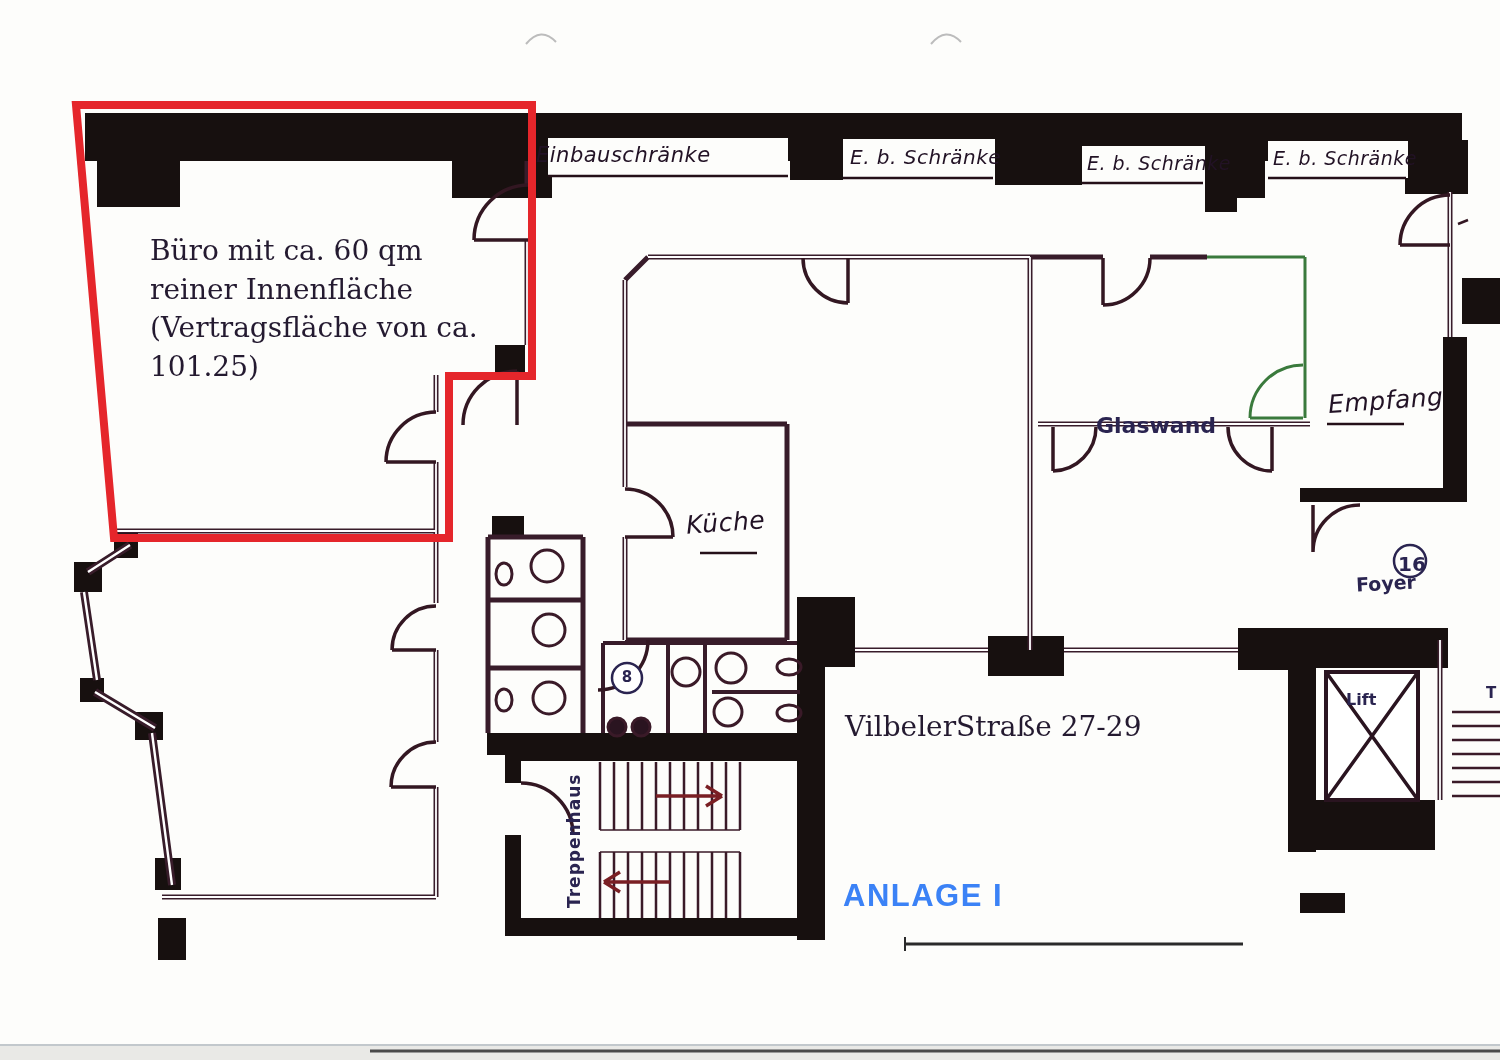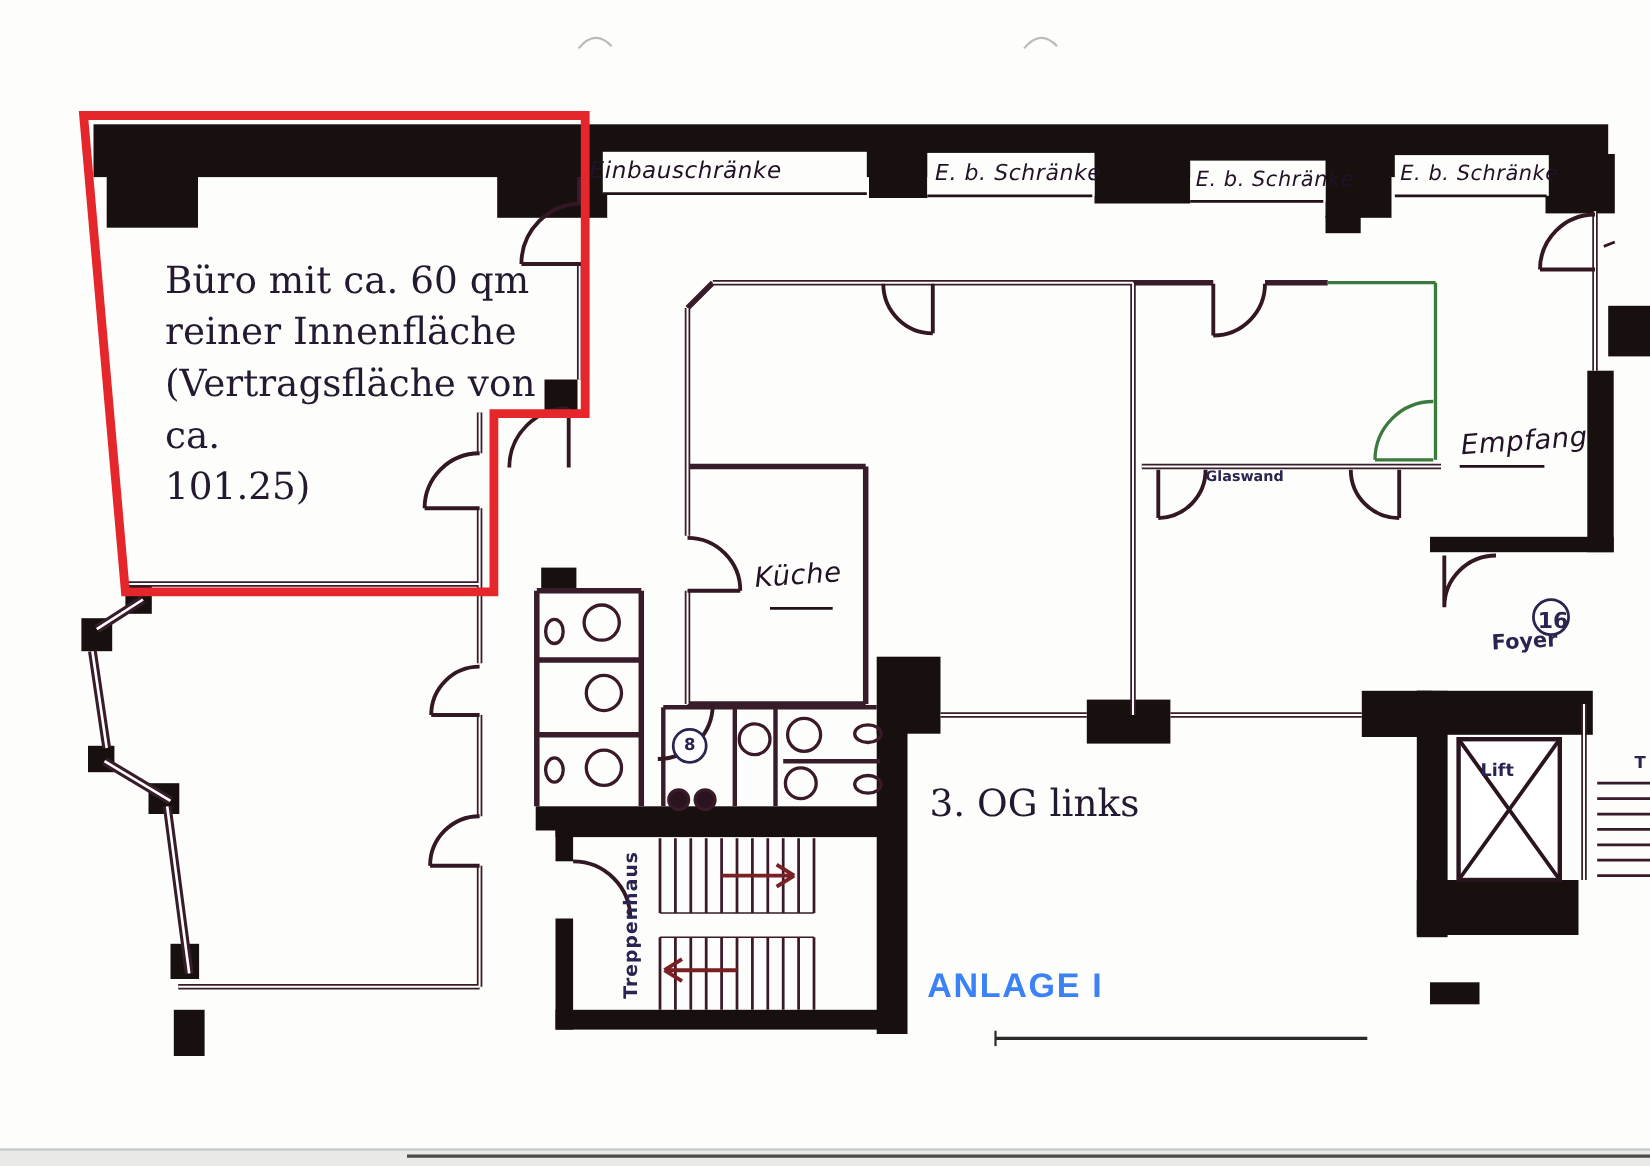--- a/index.html
+++ b/index.html
@@ -1,21 +1,21 @@
 <!DOCTYPE html>
 <html><head>
 <meta charset="utf-8">
 <style>
   html,body{margin:0;padding:0;}
   body{width:1500px;height:1060px;position:relative;background:#fdfdfb;overflow:hidden;
        font-family:"DejaVu Sans",sans-serif;}
   #plan{position:absolute;left:0;top:0;}
   .lbl{position:absolute;color:#241726;}
   .hand{font-family:"DejaVu Sans",sans-serif;font-style:italic;color:#221225;letter-spacing:0.5px;}
-  .serifblock{font-family:"DejaVu Serif",serif;font-size:34px;line-height:1.38;color:#241a30;}
+  .serifblock{font-family:"DejaVu Serif",serif;font-size:28px;line-height:1.38;color:#241a30;}
   .multiline{white-space:pre-line;}
   .navy{font-family:"DejaVu Sans",sans-serif;font-weight:bold;color:#2a2450;}
   .anlage{font-family:"Liberation Sans",sans-serif;font-weight:bold;font-size:31px;
           letter-spacing:1.5px;color:#3b82f6;}
   .rot-m4{transform:rotate(-4deg);}
   .rot-m3{transform:rotate(-3deg);}
   .vert{transform:rotate(-90deg);transform-origin:0 0;}
   .ctr{text-align:center;}
 </style>
 </head>
@@ -190,25 +190,25 @@
 101.25)</div>
 
 <div class="lbl hand" style="left:536px;top:143px;font-size:21px;">Einbauschränke</div>
 <div class="lbl hand" style="left:850px;top:145px;font-size:20px;">E. b. Schränke</div>
 <div class="lbl hand" style="left:1087px;top:152px;font-size:19px;">E. b. Schränke</div>
 <div class="lbl hand" style="left:1273px;top:147px;font-size:19px;">E. b. Schränke</div>
 
 <div class="lbl hand rot-m4" style="left:686px;top:508px;font-size:25px;">Küche</div>
 <div class="lbl hand rot-m4" style="left:1328px;top:386px;font-size:25px;">Empfang</div>
 
-<div class="lbl navy" style="left:1096px;top:426px;font-size:13px;">Glaswand</div>
+<div class="lbl navy" style="left:1096px;top:413px;font-size:22px;">Glaswand</div>
 <div class="lbl navy rot-m3" style="left:1356px;top:572px;font-size:19px;">Foyer</div>
 <div class="lbl navy ctr" style="left:1398px;top:552px;width:24px;font-size:20px;">16</div>
 <div class="lbl navy" style="left:1346px;top:690px;font-size:16px;">Lift</div>
 <div class="lbl navy vert" style="left:564px;top:908px;font-size:17px;letter-spacing:1px;width:160px;">Treppenhaus</div>
 <div class="lbl navy ctr" style="left:616px;top:668px;width:22px;font-size:15px;">8</div>
 <div class="lbl navy" style="left:1486px;top:684px;font-size:15px;">T</div>
 
 <div class="lbl serifblock" style="left:845px;top:708px;width:420px;">
-  <div>3. OG links</div>
+  <div>VilbelerStraße 27-29</div>
 </div>
 
 <div class="lbl anlage" style="left:843px;top:878px;">ANLAGE I</div>
 
 </body></html>

